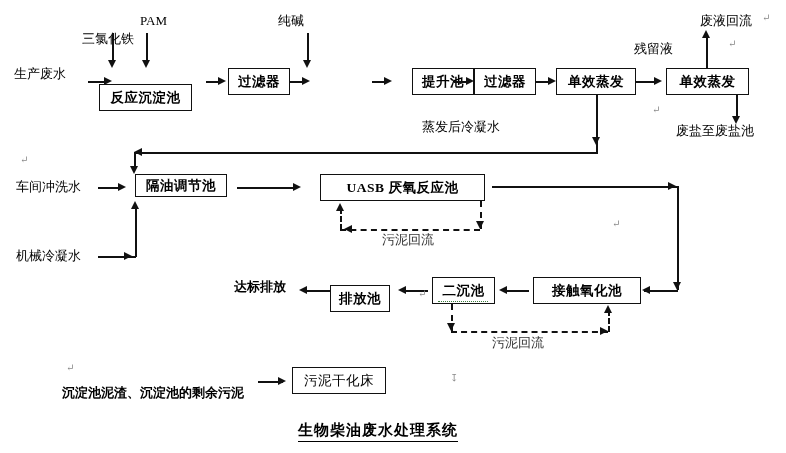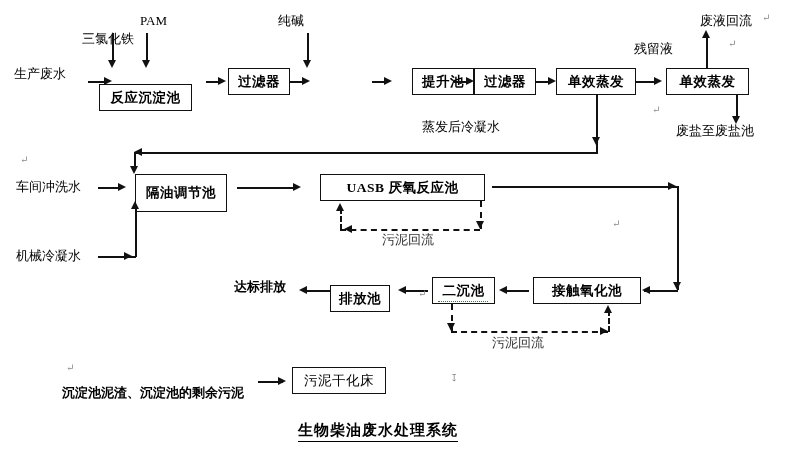--- a/index.html
+++ b/index.html
@@ -168,21 +168,21 @@
   <div class="ln h" style="left:134px; top:152px; width:464px;"></div>
   <div class="ln v" style="left:134px; top:152px; height:18px;"></div>
   <div class="arw arw-d" style="left:130px; top:166px;"></div>
   <div class="arw arw-l" style="left:134px; top:148px;"></div>
 
   <div class="mark" style="left:20px; top:154px;">↵</div>
   <div class="lbl" style="left:16px; top:180px;">车间冲洗水</div>
   <div class="ln h" style="left:98px; top:187px; width:22px;"></div>
   <div class="arw arw-r" style="left:118px; top:183px;"></div>
 
-  <div class="box" style="left:135px; top:174px; width:92px; height:38px;">隔油调节池</div>
+  <div class="box" style="left:135px; top:174px; width:92px; height:23px;">隔油调节池</div>
 
   <div class="ln h" style="left:237px; top:187px; width:60px;"></div>
   <div class="arw arw-r" style="left:293px; top:183px;"></div>
 
   <div class="box" style="left:320px; top:174px; width:165px; height:27px; font-family:'Liberation Serif',serif;">UASB 厌氧反应池</div>
 
   <div class="lbl" style="left:16px; top:249px;">机械冷凝水</div>
   <div class="ln h" style="left:98px; top:256px; width:38px;"></div>
   <div class="arw arw-r" style="left:124px; top:252px;"></div>
   <div class="ln v" style="left:135px; top:205px; height:52px;"></div>

